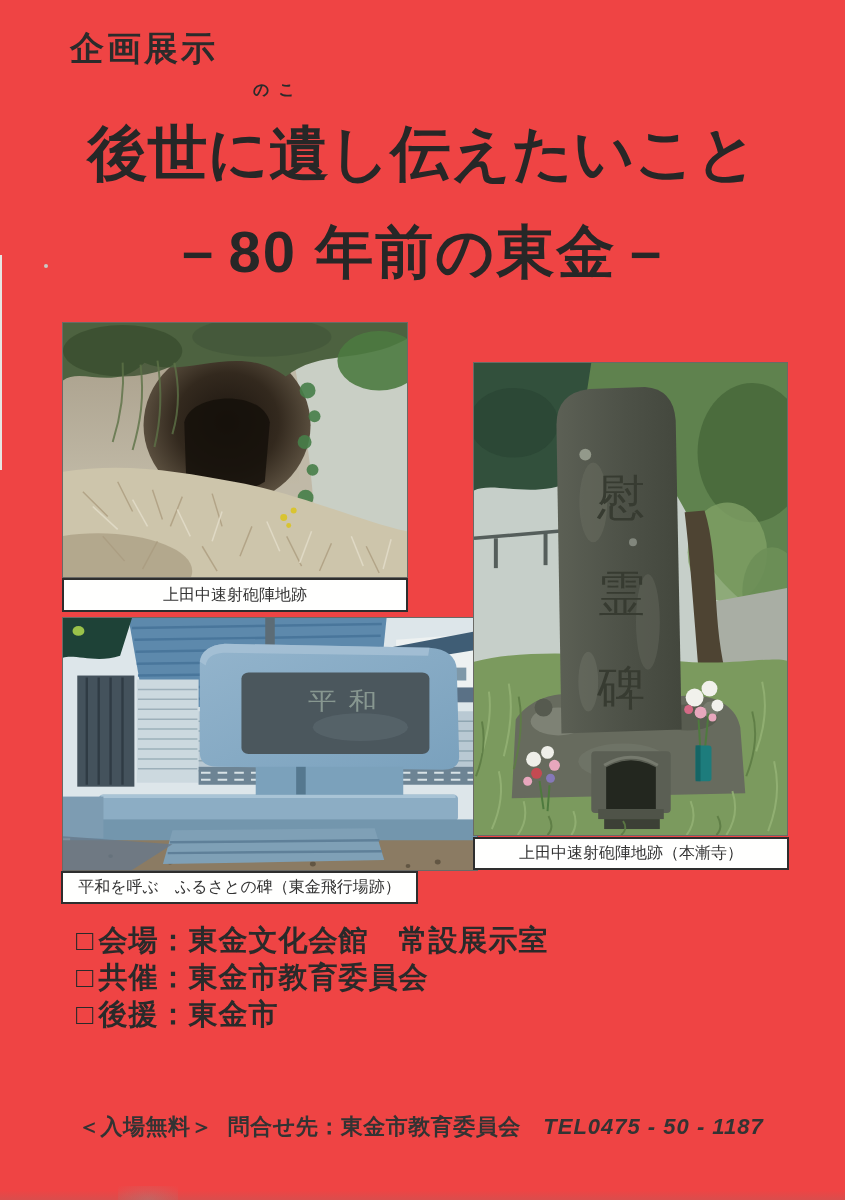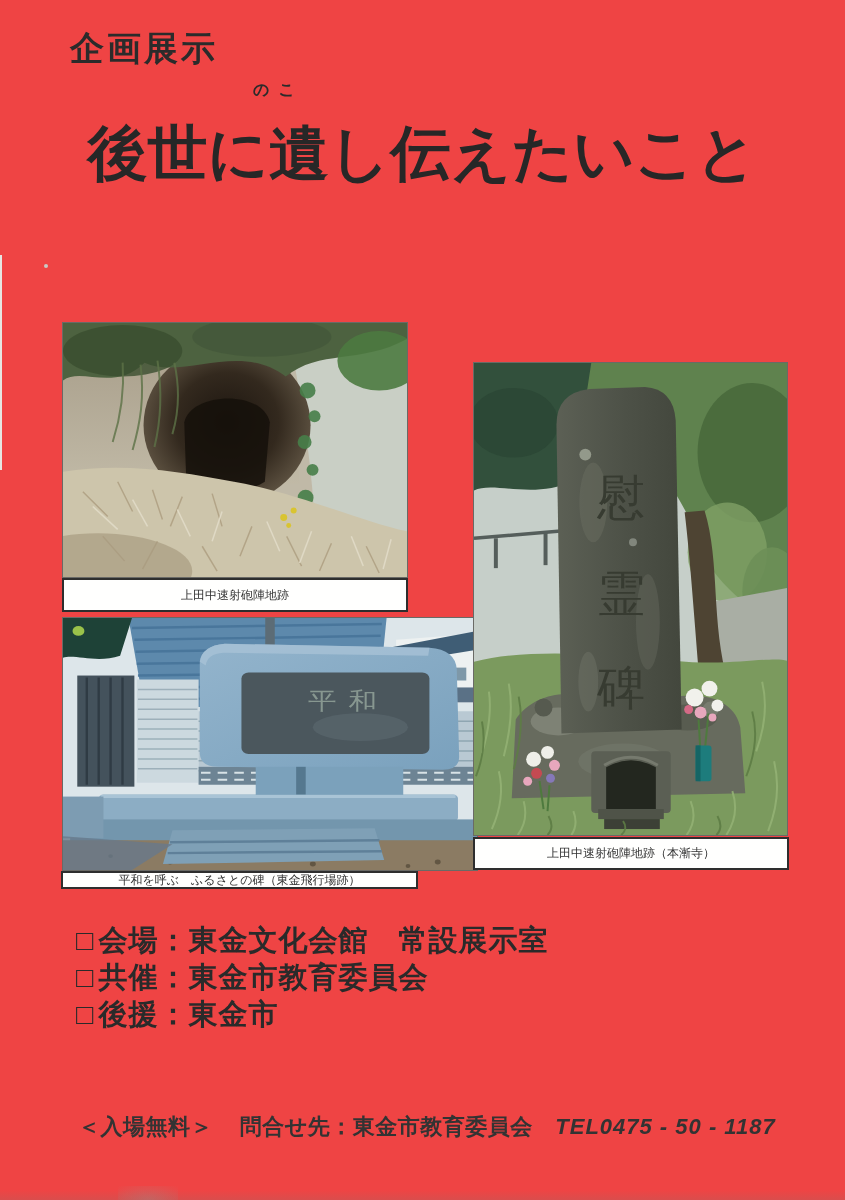--- a/index.html
+++ b/index.html
@@ -39,45 +39,45 @@
   .photo{position:absolute;border:1px solid #6a6a66;box-sizing:border-box;background:#cfcfc8;}
   .photo svg{display:block;width:100%;height:100%;}
   #photo-cave{left:62px;top:322px;width:346px;height:256px;}
   #photo-peace{left:62px;top:617px;width:416px;height:254px;}
   #photo-stele{left:473px;top:362px;width:315px;height:474px;}
   .caption{
     position:absolute;box-sizing:border-box;
     border:2px solid #2e2e2e;background:#fffffe;
     display:flex;align-items:center;justify-content:center;
     font-family:"Liberation Serif", serif;
-    font-size:12px;color:#333;white-space:nowrap;
+    font-size:16px;color:#333;white-space:nowrap;
   }
   #caption-cave{left:62px;top:578px;width:346px;height:34px;}
-  #caption-peace{left:61px;top:871px;width:357px;height:18px;font-family:Liberation Mono, monospace;}
+  #caption-peace{left:61px;top:871px;width:357px;height:33px;font-family:Liberation Mono, monospace;}
   #caption-stele{left:473px;top:837px;width:316px;height:33px;}
   
   .details{
     position:absolute;left:76px;top:922px;width:740px;
   }
   .detail-line{
     height:37px;line-height:37px;
     font-size:29px;font-weight:800;color:#2a2a2a;
     white-space:nowrap;letter-spacing:1px;
   }
   .detail-line .bullet{
     font-weight:400;margin-right:4px;color:#2a2a2a;
   }
   
   .footer{
     position:absolute;left:78px;top:1112px;width:720px;
     font-size:22px;font-weight:700;color:#333;
     white-space:nowrap;letter-spacing:0.5px;
   }
   .footer span{display:inline-block;}
-  .footer .contact{margin-left:20px;}
+  .footer .contact{margin-left:8px;}
   .footer .tel{margin-left:16px;letter-spacing:1px;font-style:italic;}
   
   .artifact-dot{
     position:absolute;left:44px;top:264px;width:4px;height:4px;
     border-radius:50%;background:#c9c9c5;
   }
   .artifact-edge{
     position:absolute;left:0;top:255px;width:2px;height:215px;
     background:#e6e6e2;
   }
@@ -91,20 +91,21 @@
   }
 </style>
 </head>
 <body>
 
 <div class="poster">
 
   <div class="tag">企画展示</div>
   <div class="furigana">のこ</div>
   <div class="title1">後世に遺し伝えたいこと</div>
+  <div class="title2">－80 年前の東金－</div>
 
   <div class="photo" id="photo-cave">
     <svg viewBox="0 0 346 256" preserveAspectRatio="none">
       <defs>
         <radialGradient id="caveHole" cx="50%" cy="48%" r="62%">
           <stop offset="0%" stop-color="#1d1610"></stop>
           <stop offset="50%" stop-color="#33291e"></stop>
           <stop offset="100%" stop-color="#6f6350"></stop>
         </radialGradient>
         <linearGradient id="hillFace" x1="0" y1="0" x2="0" y2="1">

